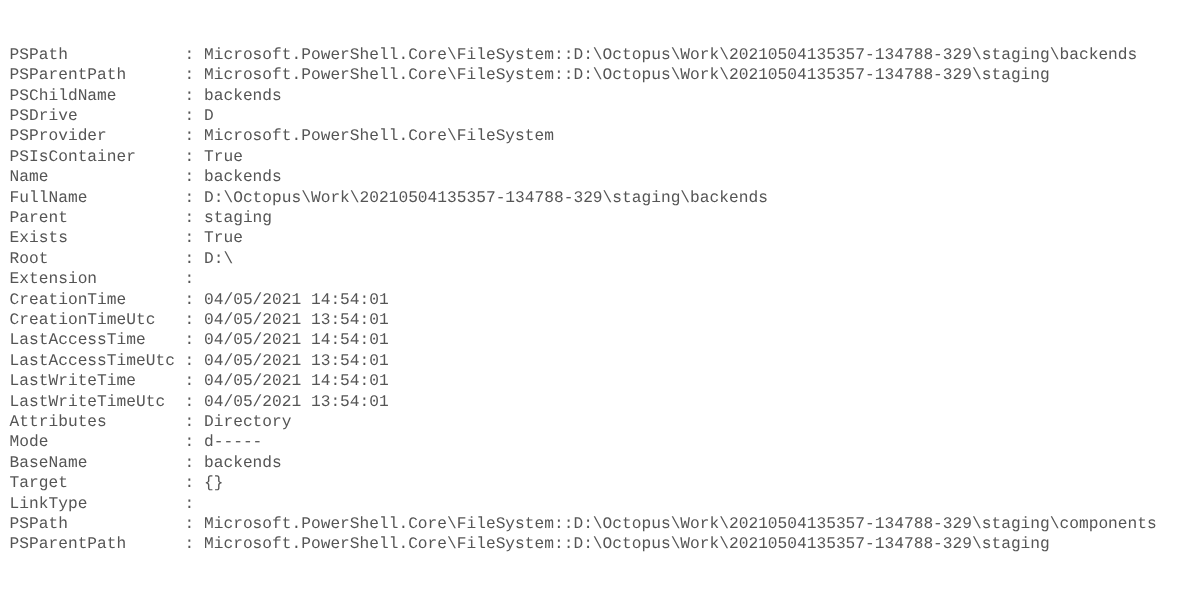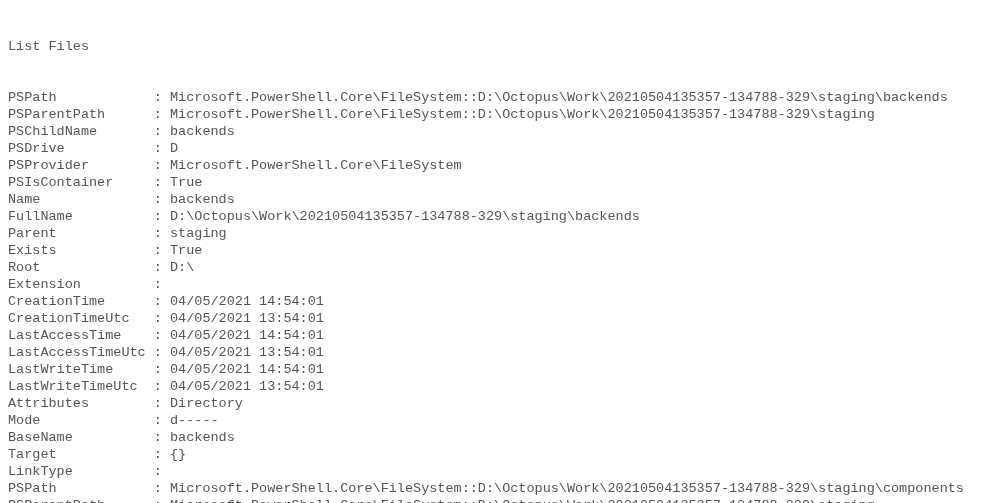--- a/index.html
+++ b/index.html
@@ -31,15 +31,14 @@
     display: inline-block;
   }
   .header {
     display: inline-block;
   }
 </style>
 </head>
 <body>
 
 <div class="terminal">
-  <div class="row"><span class="header">List Files</span></div>
   <div id="rows-container"><div class="row"><span class="key">PSPath</span><span class="sep">: </span><span class="val">Microsoft.PowerShell.Core\FileSystem::D:\Octopus\Work\20210504135357-134788-329\staging\backends</span></div><div class="row"><span class="key">PSParentPath</span><span class="sep">: </span><span class="val">Microsoft.PowerShell.Core\FileSystem::D:\Octopus\Work\20210504135357-134788-329\staging</span></div><div class="row"><span class="key">PSChildName</span><span class="sep">: </span><span class="val">backends</span></div><div class="row"><span class="key">PSDrive</span><span class="sep">: </span><span class="val">D</span></div><div class="row"><span class="key">PSProvider</span><span class="sep">: </span><span class="val">Microsoft.PowerShell.Core\FileSystem</span></div><div class="row"><span class="key">PSIsContainer</span><span class="sep">: </span><span class="val">True</span></div><div class="row"><span class="key">Name</span><span class="sep">: </span><span class="val">backends</span></div><div class="row"><span class="key">FullName</span><span class="sep">: </span><span class="val">D:\Octopus\Work\20210504135357-134788-329\staging\backends</span></div><div class="row"><span class="key">Parent</span><span class="sep">: </span><span class="val">staging</span></div><div class="row"><span class="key">Exists</span><span class="sep">: </span><span class="val">True</span></div><div class="row"><span class="key">Root</span><span class="sep">: </span><span class="val">D:\</span></div><div class="row"><span class="key">Extension</span><span class="sep">: </span><span class="val"></span></div><div class="row"><span class="key">CreationTime</span><span class="sep">: </span><span class="val">04/05/2021 14:54:01</span></div><div class="row"><span class="key">CreationTimeUtc</span><span class="sep">: </span><span class="val">04/05/2021 13:54:01</span></div><div class="row"><span class="key">LastAccessTime</span><span class="sep">: </span><span class="val">04/05/2021 14:54:01</span></div><div class="row"><span class="key">LastAccessTimeUtc</span><span class="sep">: </span><span class="val">04/05/2021 13:54:01</span></div><div class="row"><span class="key">LastWriteTime</span><span class="sep">: </span><span class="val">04/05/2021 14:54:01</span></div><div class="row"><span class="key">LastWriteTimeUtc</span><span class="sep">: </span><span class="val">04/05/2021 13:54:01</span></div><div class="row"><span class="key">Attributes</span><span class="sep">: </span><span class="val">Directory</span></div><div class="row"><span class="key">Mode</span><span class="sep">: </span><span class="val">d-----</span></div><div class="row"><span class="key">BaseName</span><span class="sep">: </span><span class="val">backends</span></div><div class="row"><span class="key">Target</span><span class="sep">: </span><span class="val">{}</span></div><div class="row"><span class="key">LinkType</span><span class="sep">: </span><span class="val"></span></div><div class="row"><span class="key">PSPath</span><span class="sep">: </span><span class="val">Microsoft.PowerShell.Core\FileSystem::D:\Octopus\Work\20210504135357-134788-329\staging\components</span></div><div class="row"><span class="key">PSParentPath</span><span class="sep">: </span><span class="val">Microsoft.PowerShell.Core\FileSystem::D:\Octopus\Work\20210504135357-134788-329\staging</span></div></div>
 </div>
 
 </body></html>

